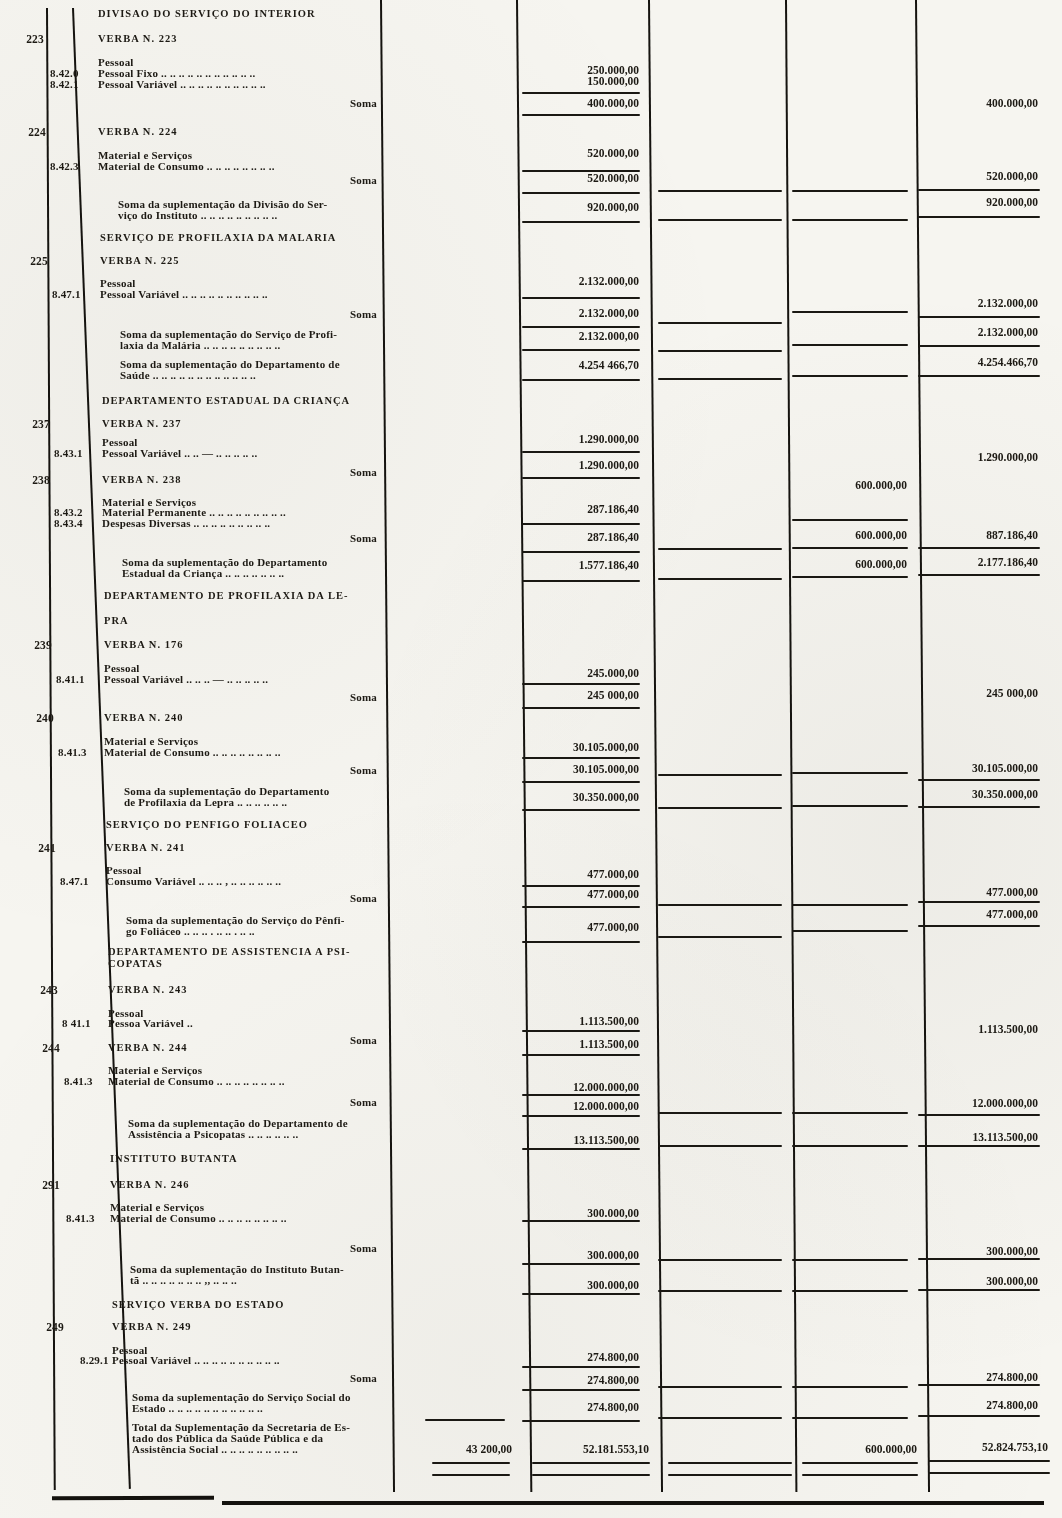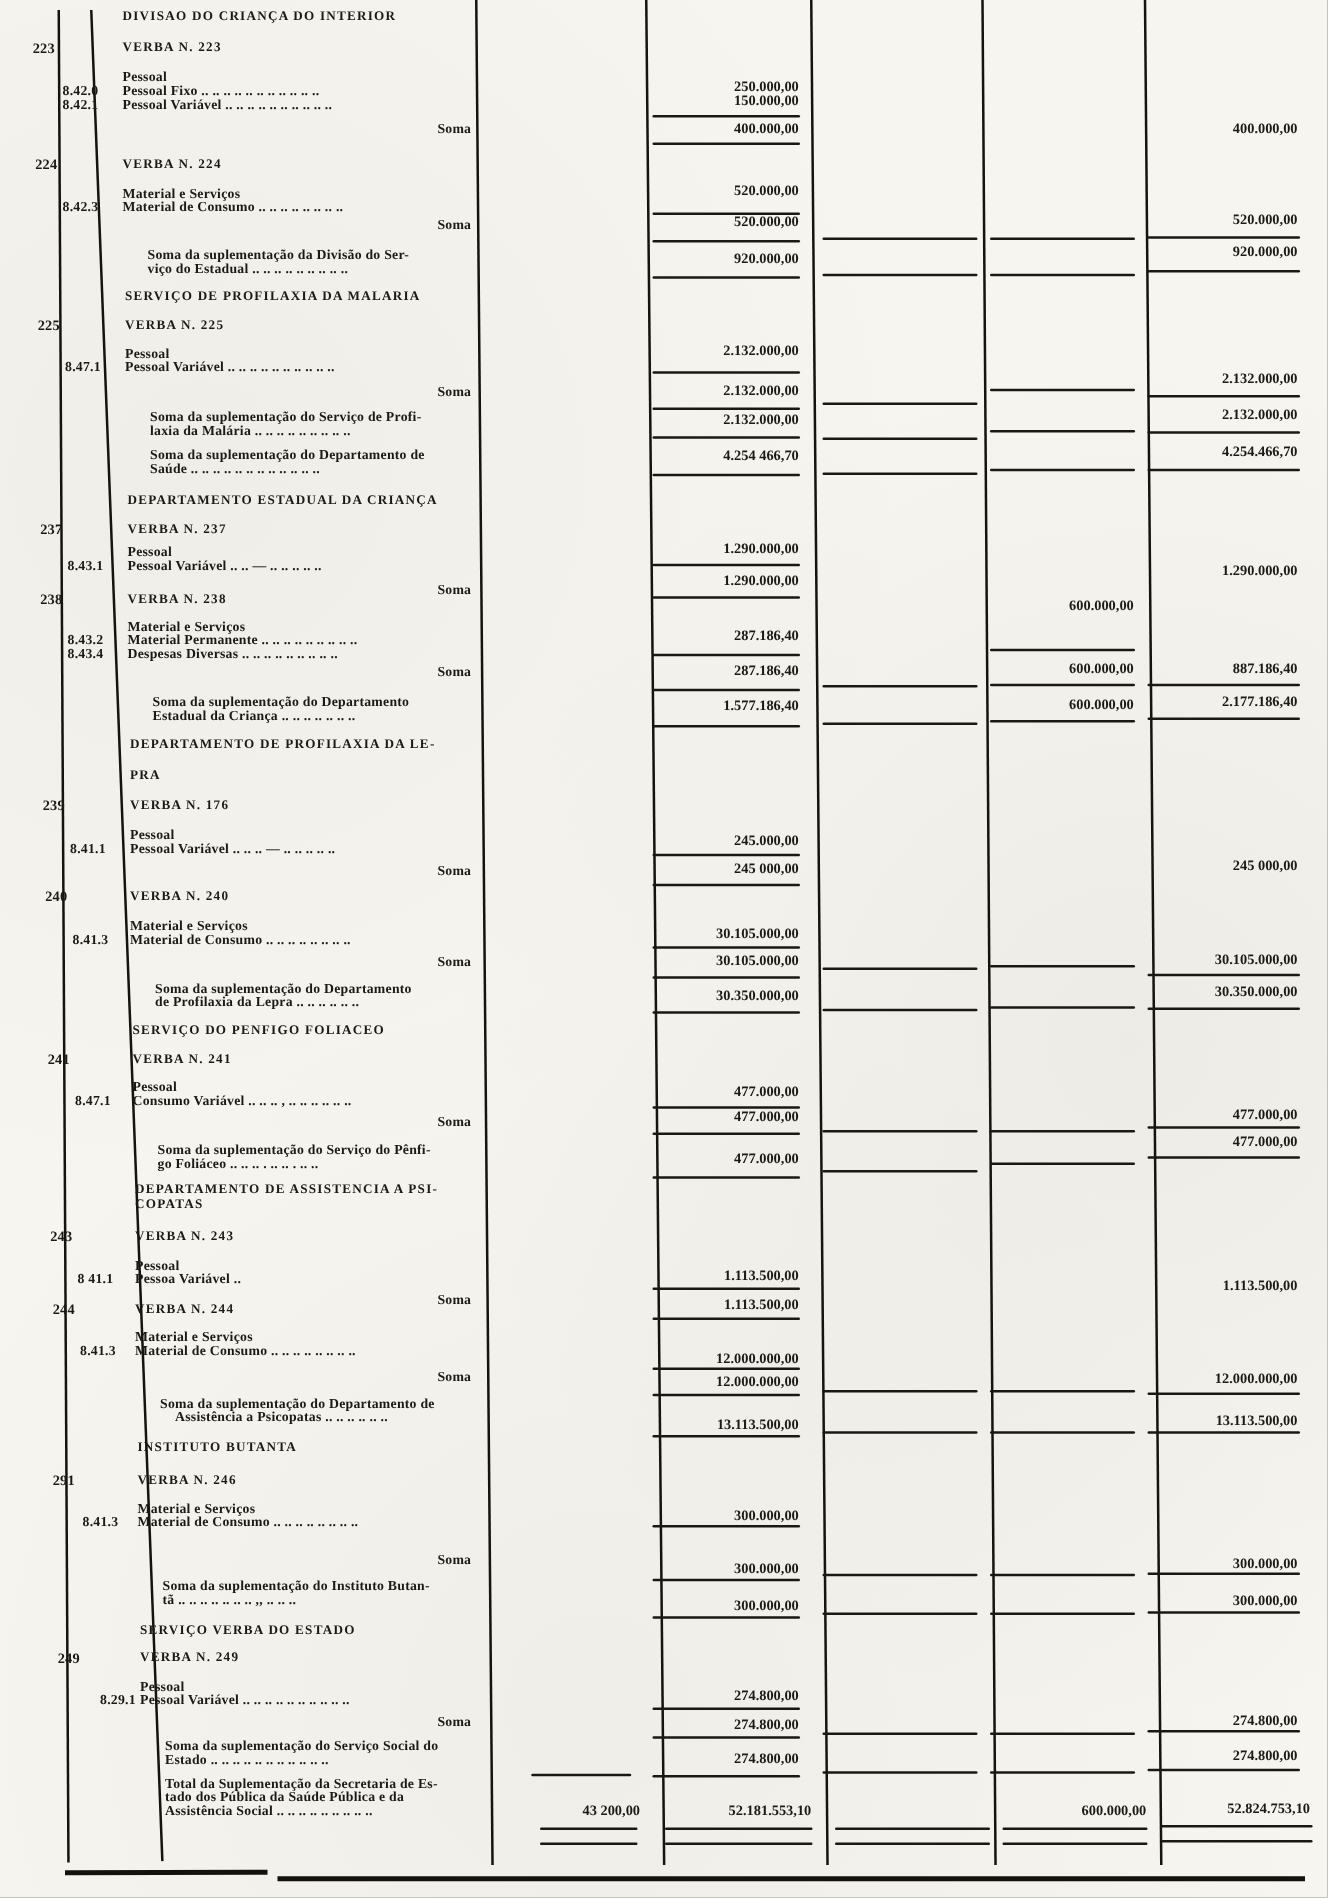--- a/index.html
+++ b/index.html
@@ -29,21 +29,21 @@
 <div class="page">
 
   <div class="v" style="left:46px;top:8px;height:1482px;transform:rotate(-.3deg)"></div>
   <div class="v" style="left:72px;top:8px;height:1482px;transform:rotate(-2.2deg)"></div>
   <div class="v" style="left:380px;top:0;height:1492px;transform:rotate(-.5deg)"></div>
   <div class="v" style="left:516px;top:0;height:1492px;transform:rotate(-.55deg)"></div>
   <div class="v" style="left:648px;top:0;height:1492px;transform:rotate(-.5deg)"></div>
   <div class="v" style="left:785px;top:0;height:1492px;transform:rotate(-.4deg)"></div>
   <div class="v" style="left:915px;top:0;height:1492px;transform:rotate(-.5deg)"></div>
 
-  <div class="t h" style="left:98px;top:8px">DIVISAO DO CRIANÇA DO INTERIOR</div>
+  <div class="t h" style="left:98px;top:8px">DIVISAO DO SERVIÇO DO INTERIOR</div>
   <div class="t no" style="left:10px;top:33px">223</div>
   <div class="t h" style="left:98px;top:33px">VERBA N. 223</div>
   <div class="t" style="left:98px;top:56px">Pessoal</div>
   <div class="t" style="left:50px;top:67px">8.42.0</div>
   <div class="t" style="left:98px;top:67px">Pessoal Fixo .. .. .. .. .. .. .. .. .. .. ..</div>
   <div class="n cb" style="top:64px">250.000,00</div>
   <div class="t" style="left:50px;top:78px">8.42.1</div>
   <div class="t" style="left:98px;top:78px">Pessoal Variável .. .. .. .. .. .. .. .. .. ..</div>
   <div class="n cb" style="top:75px">150.000,00</div>
   <div class="t sm" style="top:97px">Soma</div>
@@ -53,21 +53,21 @@
   <div class="t no" style="left:12px;top:126px">224</div>
   <div class="t h" style="left:98px;top:126px">VERBA N. 224</div>
   <div class="t" style="left:98px;top:149px">Material e Serviços</div>
   <div class="n cb" style="top:147px">520.000,00</div>
   <div class="t" style="left:50px;top:160px">8.42.3</div>
   <div class="t" style="left:98px;top:160px">Material de Consumo .. .. .. .. .. .. .. ..</div>
   <div class="t sm" style="top:174px">Soma</div>
   <div class="n cb" style="top:172px">520.000,00</div>
   <div class="n ce" style="top:170px">520.000,00</div>
   <div class="t" style="left:118px;top:198px">Soma da suplementação da Divisão do Ser-</div>
-  <div class="t" style="left:118px;top:209px">viço do Estadual .. .. .. .. .. .. .. .. ..</div>
+  <div class="t" style="left:118px;top:209px">viço do Instituto .. .. .. .. .. .. .. .. ..</div>
   <div class="n cb" style="top:201px">920.000,00</div>
   <div class="n ce" style="top:196px">920.000,00</div>
 
   <div class="t h" style="left:100px;top:232px">SERVIÇO DE PROFILAXIA DA MALARIA</div>
   <div class="t no" style="left:14px;top:255px">225</div>
   <div class="t h" style="left:100px;top:255px">VERBA N. 225</div>
   <div class="t" style="left:100px;top:277px">Pessoal</div>
   <div class="n cb" style="top:275px">2.132.000,00</div>
   <div class="t" style="left:52px;top:288px">8.47.1</div>
   <div class="t" style="left:100px;top:288px">Pessoal Variável .. .. .. .. .. .. .. .. .. ..</div>
@@ -169,21 +169,21 @@
   <div class="t no" style="left:26px;top:1042px">244</div>
   <div class="t h" style="left:108px;top:1042px">VERBA N. 244</div>
   <div class="t" style="left:108px;top:1064px">Material e Serviços</div>
   <div class="t" style="left:64px;top:1075px">8.41.3</div>
   <div class="t" style="left:108px;top:1075px">Material de Consumo .. .. .. .. .. .. .. ..</div>
   <div class="n cb" style="top:1081px">12.000.000,00</div>
   <div class="t sm" style="top:1096px">Soma</div>
   <div class="n cb" style="top:1100px">12.000.000,00</div>
   <div class="n ce" style="top:1097px">12.000.000,00</div>
   <div class="t" style="left:128px;top:1117px">Soma da suplementação do Departamento de</div>
-  <div class="t" style="left:140px;top:1128px">Assistência a Psicopatas .. .. .. .. .. ..</div>
+  <div class="t" style="left:128px;top:1128px">Assistência a Psicopatas .. .. .. .. .. ..</div>
   <div class="n cb" style="top:1134px">13.113.500,00</div>
   <div class="n ce" style="top:1131px">13.113.500,00</div>
 
   <div class="t h" style="left:110px;top:1153px">INSTITUTO BUTANTA</div>
   <div class="t no" style="left:26px;top:1179px">291</div>
   <div class="t h" style="left:110px;top:1179px">VERBA N. 246</div>
   <div class="t" style="left:110px;top:1201px">Material e Serviços</div>
   <div class="t" style="left:66px;top:1212px">8.41.3</div>
   <div class="t" style="left:110px;top:1212px">Material de Consumo .. .. .. .. .. .. .. ..</div>
   <div class="n cb" style="top:1207px">300.000,00</div>

